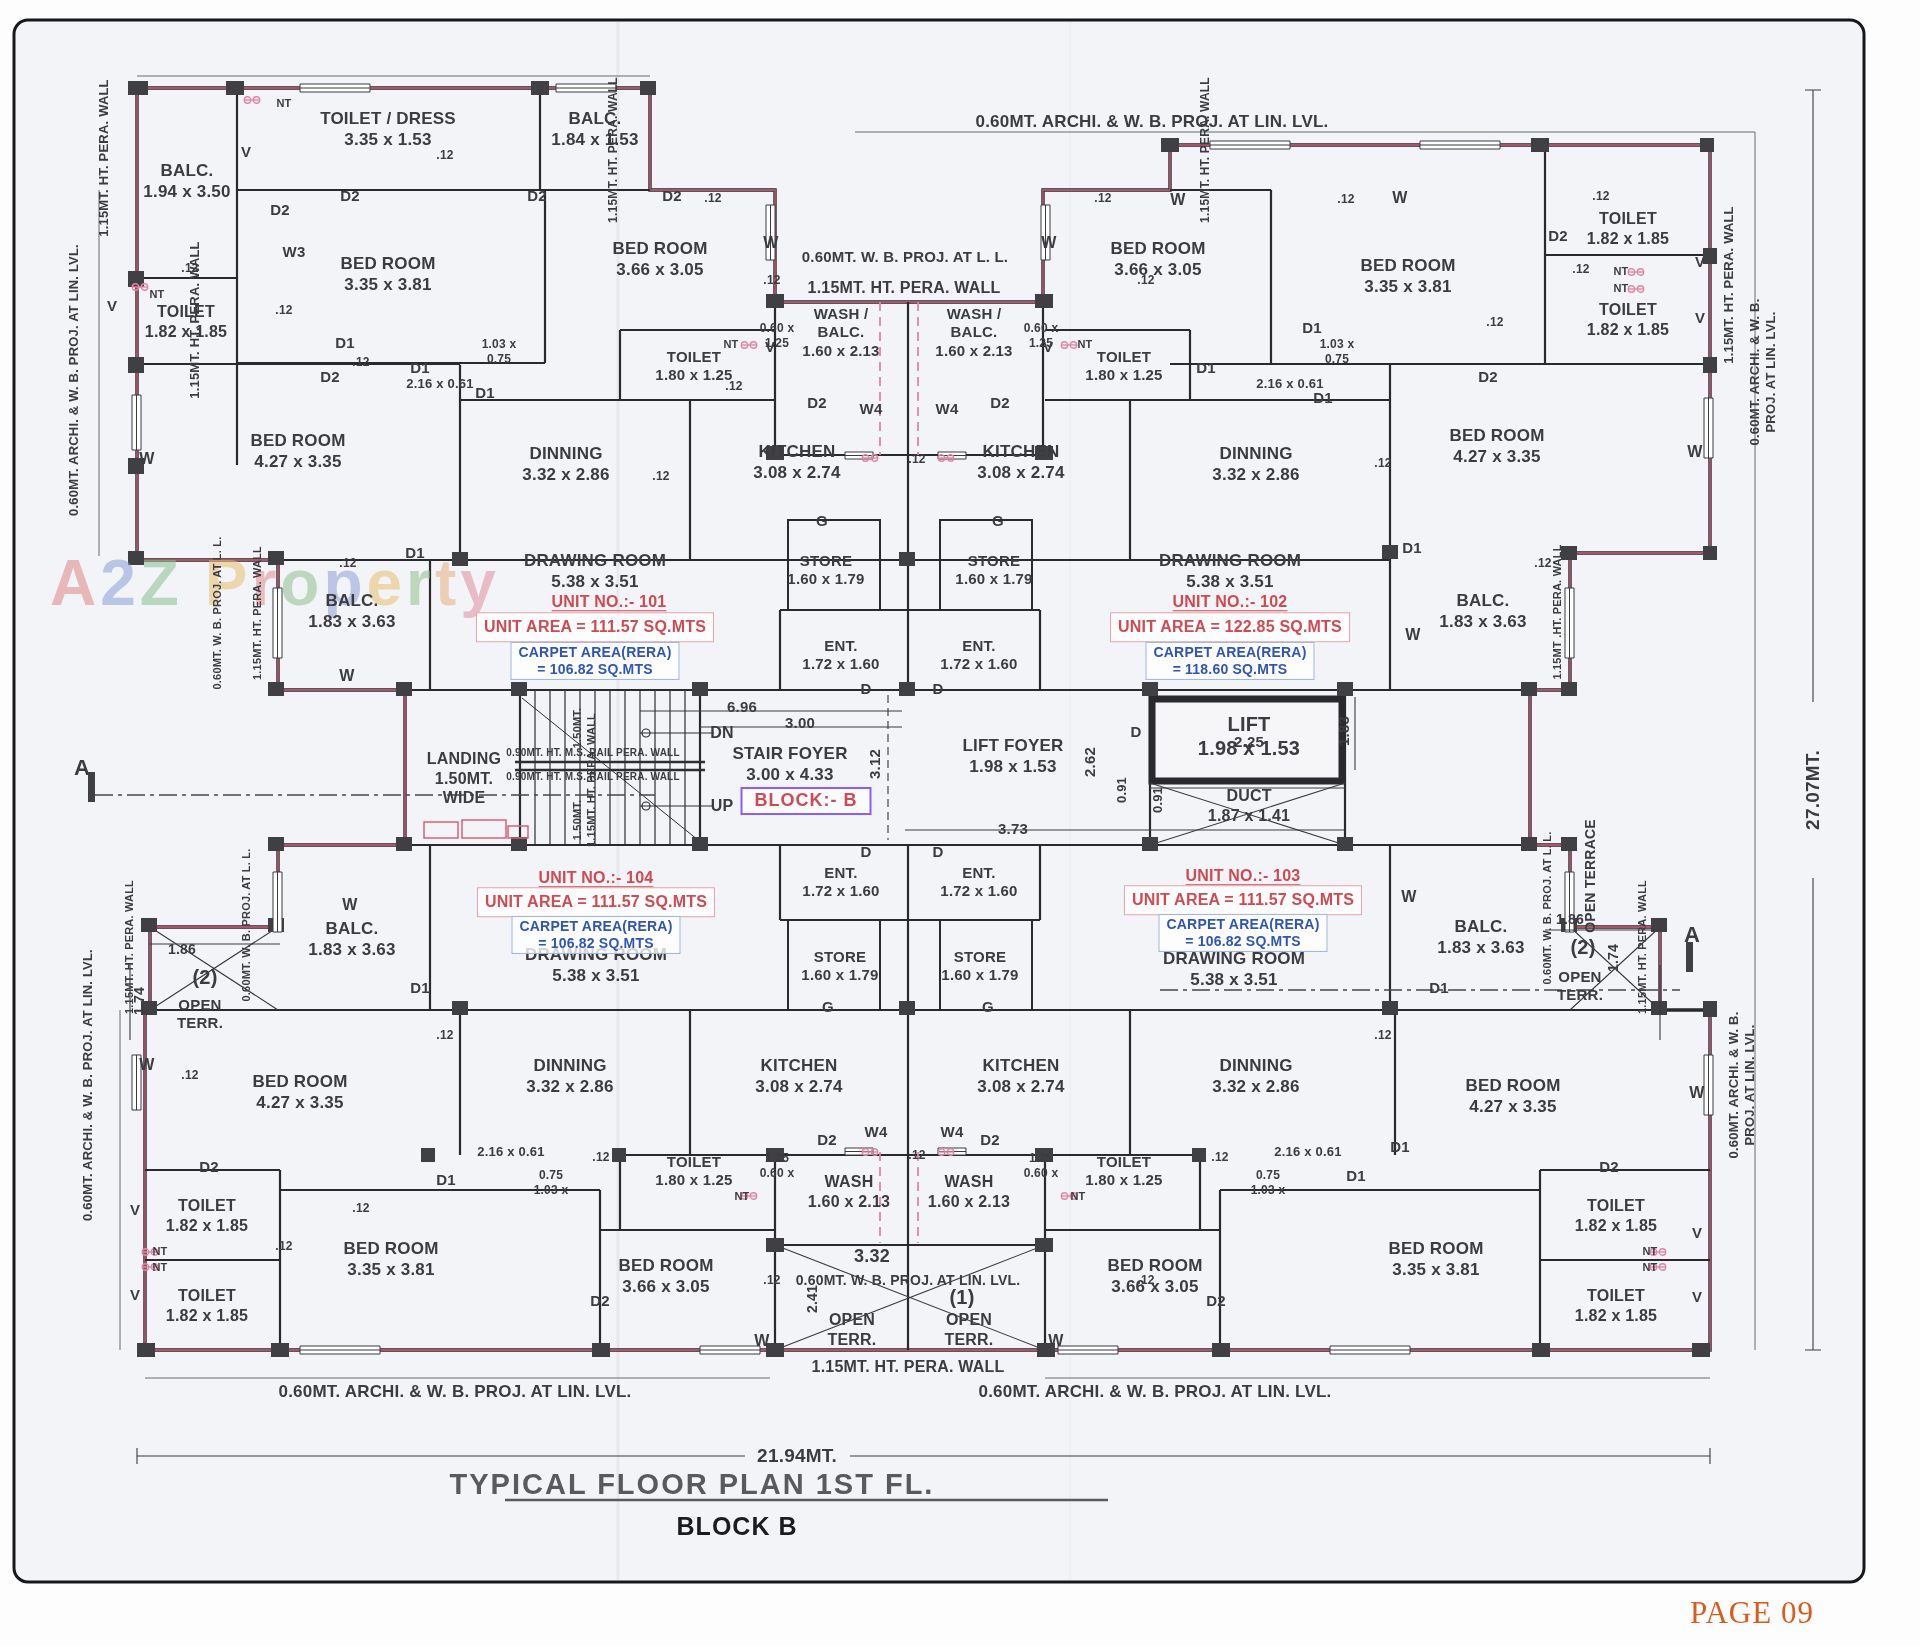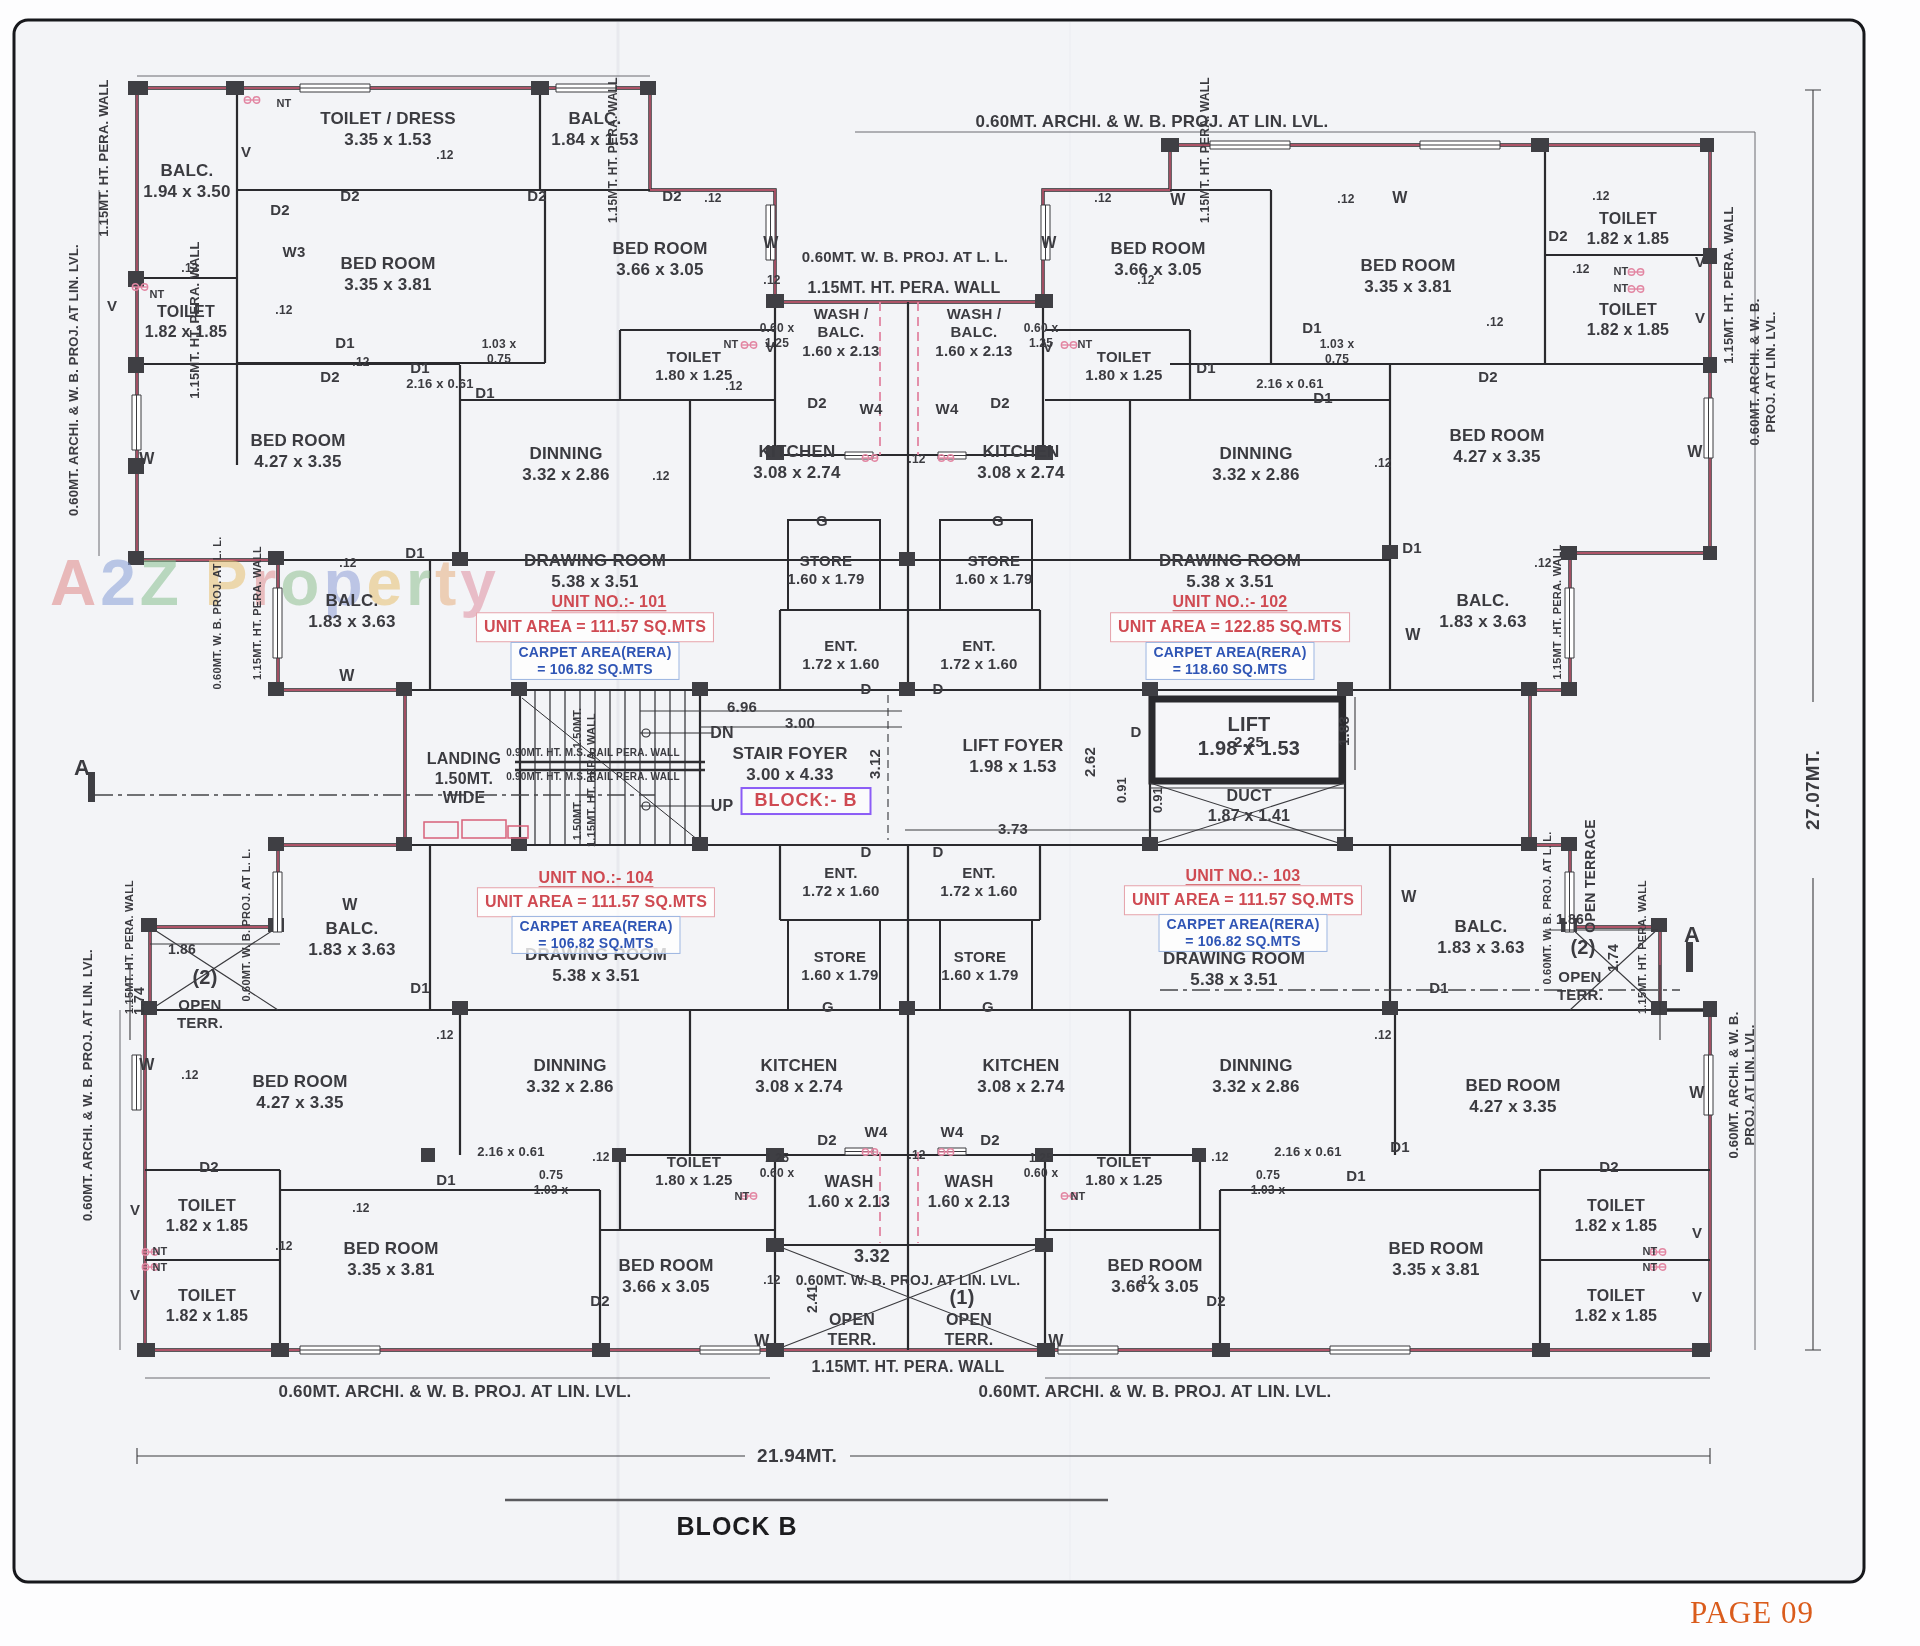--- a/index.html
+++ b/index.html
@@ -469,15 +469,16 @@
       <div class="lbl redu" style="left: 596px; top: 878px; font-size: 16px; transform: translate(-50%, -50%);">UNIT NO.:- 104</div>
       <div class="lbl redbox" style="left: 596px; top: 902px; font-size: 16px; transform: translate(-50%, -50%);">UNIT AREA = 111.57 SQ.MTS</div>
       <div class="lbl bluebox" style="left: 596px; top: 935px; font-size: 14px; transform: translate(-50%, -50%);">CARPET AREA(RERA)
 = 106.82 SQ.MTS</div>
       <div class="lbl redu" style="left: 1243px; top: 876px; font-size: 16px; transform: translate(-50%, -50%);">UNIT NO.:- 103</div>
       <div class="lbl redbox" style="left: 1243px; top: 900px; font-size: 16px; transform: translate(-50%, -50%);">UNIT AREA = 111.57 SQ.MTS</div>
       <div class="lbl bluebox" style="left: 1243px; top: 933px; font-size: 14px; transform: translate(-50%, -50%);">CARPET AREA(RERA)
 = 106.82 SQ.MTS</div>
     </div>
 
+  <div id="plan-title">TYPICAL FLOOR PLAN 1ST FL.</div>
   <div id="block-name">BLOCK B</div>
   <div id="page-num">PAGE 09</div>
 </div>
 
 </body></html>

